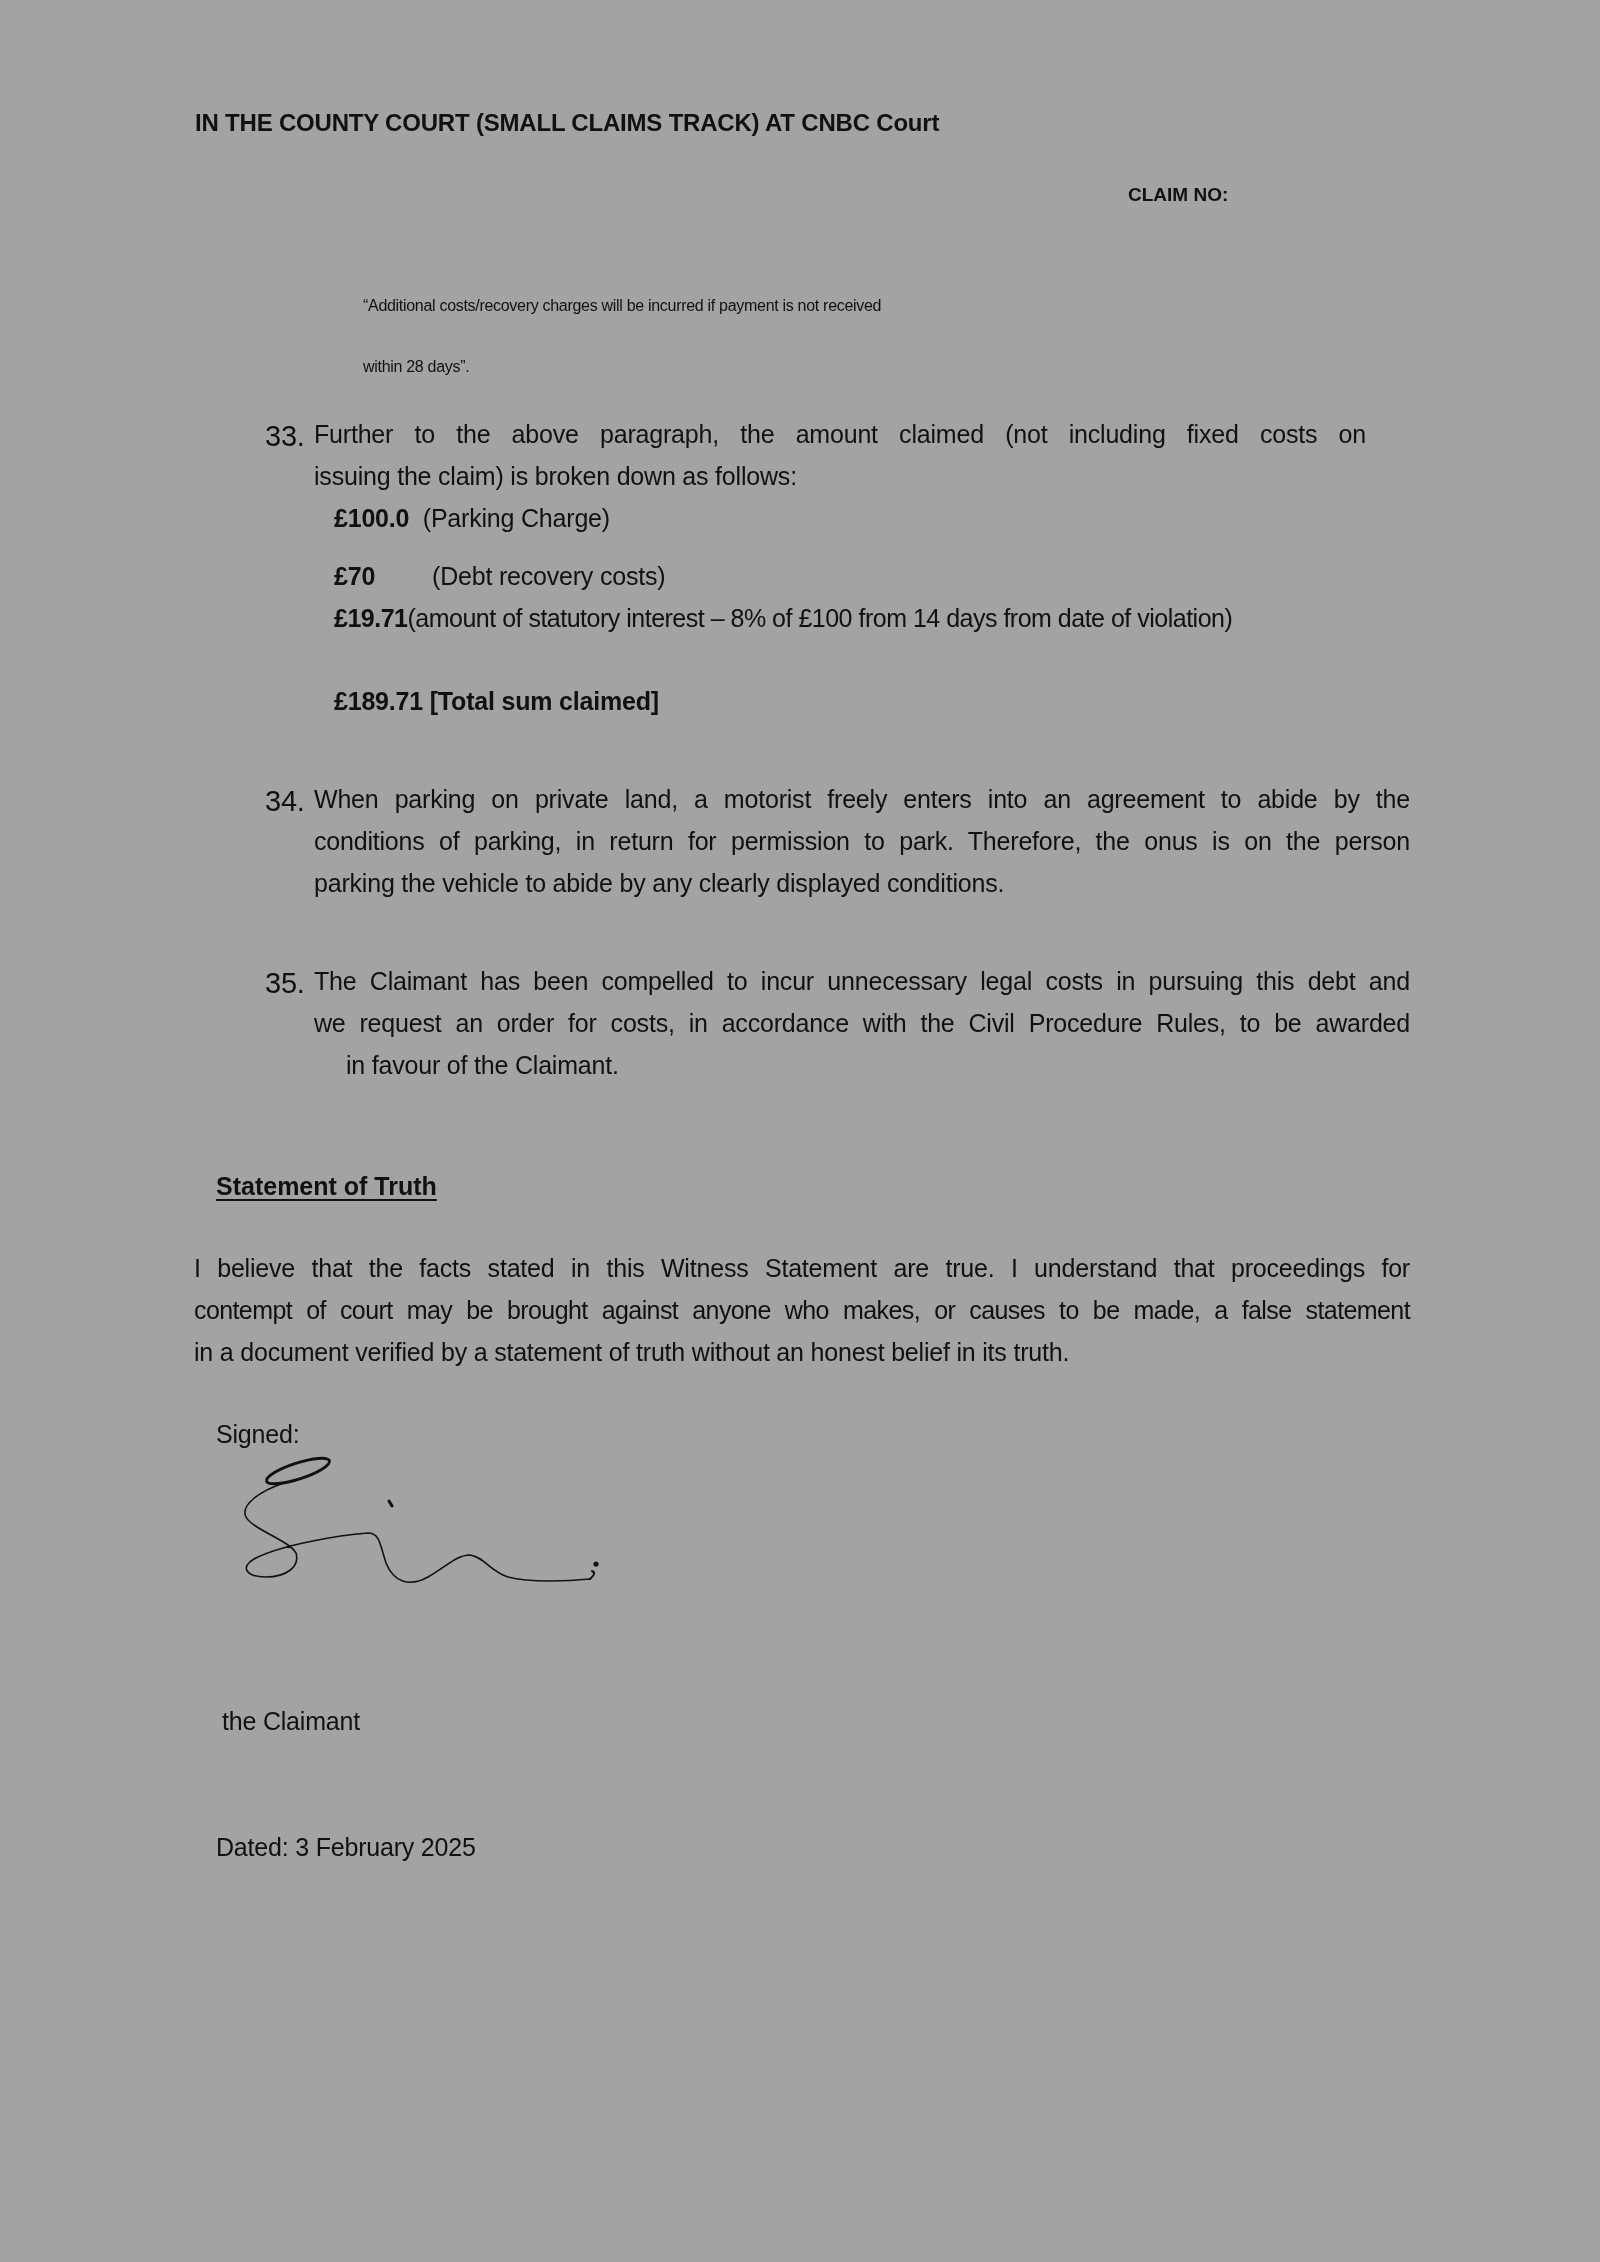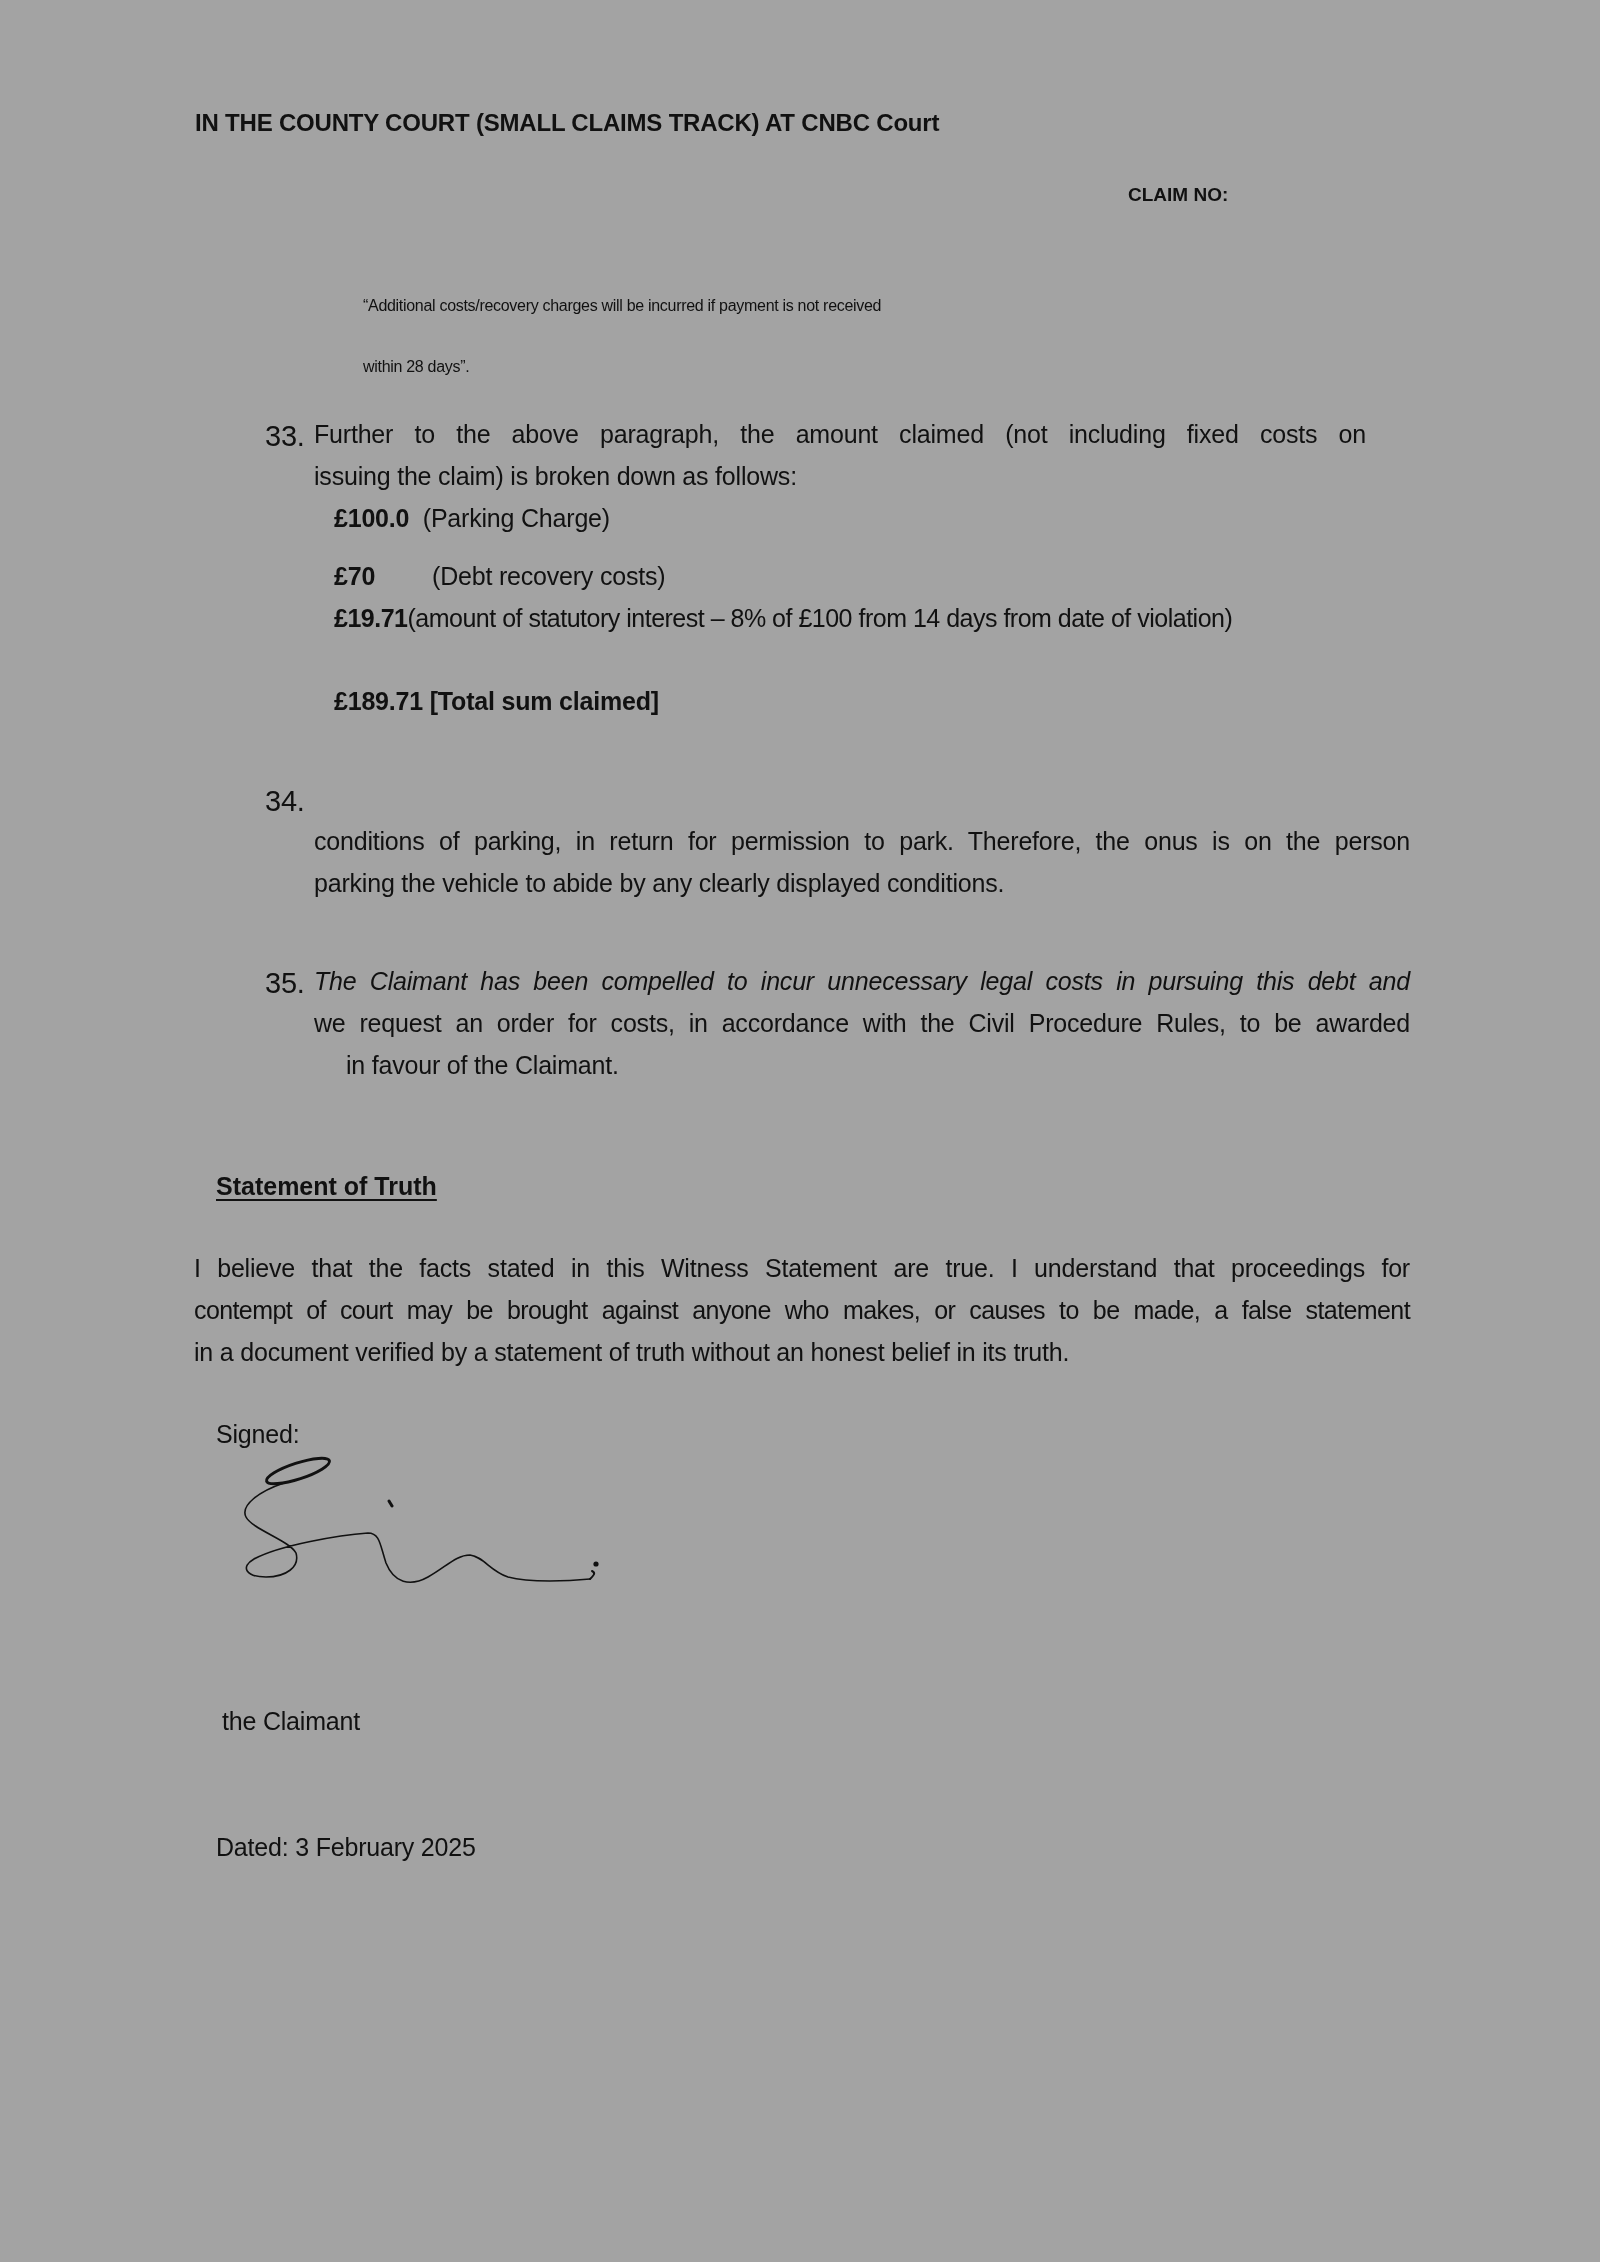--- a/index.html
+++ b/index.html
@@ -85,25 +85,26 @@
     <span class="amt-bold" style="display:inline-block; width:98px;">£70</span><span>(Debt recovery costs)</span>
   </div>
   <div class="abs para-line" style="left:314px; top:604px; letter-spacing:-0.5px;">
     <span class="amt-bold">£19.71</span><span>(amount of statutory interest – 8% of £100 from 14 days from date of violation)</span>
   </div>
   <div class="abs para-line amt-bold" style="left:314px; top:687px;">
     <span>£189.71</span> <span>[Total sum claimed]</span>
   </div>
 
   <div class="abs para-num" style="left:265px; top:785px;">34.</div>
+  <div class="abs para-line justify" style="left:314px; top:785px; width:1096px;">When parking on private land, a motorist freely enters into an agreement to abide by the</div>
   <div class="abs para-line justify" style="left:314px; top:827px; width:1096px;">conditions of parking, in return for permission to park. Therefore, the onus is on the person</div>
   <div class="abs para-line" style="left:314px; top:869px;">parking the vehicle to abide by any clearly displayed conditions.</div>
 
   <div class="abs para-num" style="left:265px; top:967px;">35.</div>
-  <div class="abs para-line justify" style="left:314px; top:967px; width:1096px;font-style:italic;">The Claimant has been compelled to incur unnecessary legal costs in pursuing this debt and</div>
+  <div class="abs para-line justify" style="left:314px; top:967px; width:1096px;">The Claimant has been compelled to incur unnecessary legal costs in pursuing this debt and</div>
   <div class="abs para-line justify" style="left:314px; top:1009px; width:1096px;">we request an order for costs, in accordance with the Civil Procedure Rules, to be awarded</div>
   <div class="abs para-line" style="left:314px; top:1051px;margin-left:32px;">in favour of the Claimant.</div>
 
   <div class="abs sot-heading">Statement of Truth</div>
 
   <div class="abs body-text justify" style="left:194px; top:1254px; width:1216px;">I believe that the facts stated in this Witness Statement are true. I understand that proceedings for</div>
   <div class="abs body-text justify" style="left:194px; top:1296px; width:1216px; letter-spacing:-0.6px;">contempt of court may be brought against anyone who makes, or causes to be made, a false statement</div>
   <div class="abs body-text" style="left:194px; top:1338px;">in a document verified by a statement of truth without an honest belief in its truth.</div>
 
   <div class="abs body-text" style="left:216px; top:1420px;">Signed:</div>

